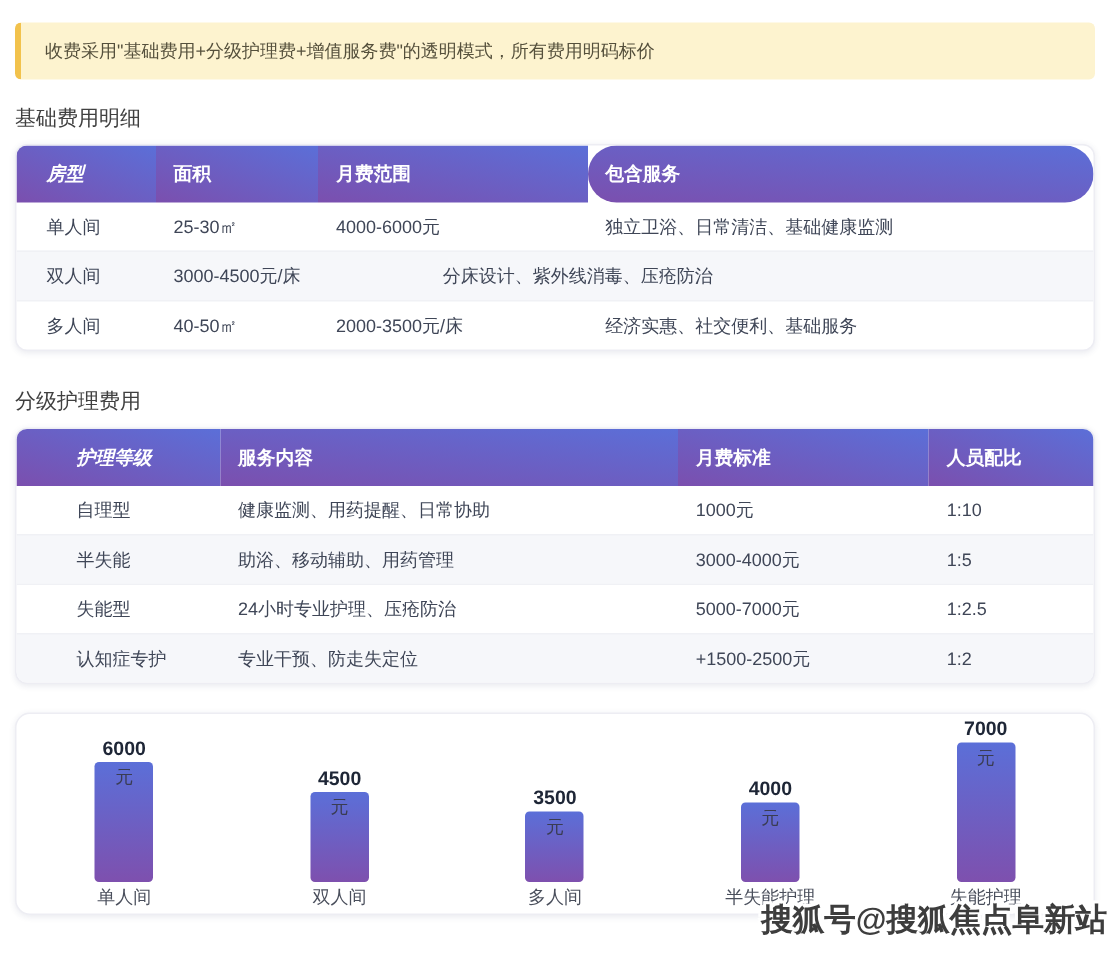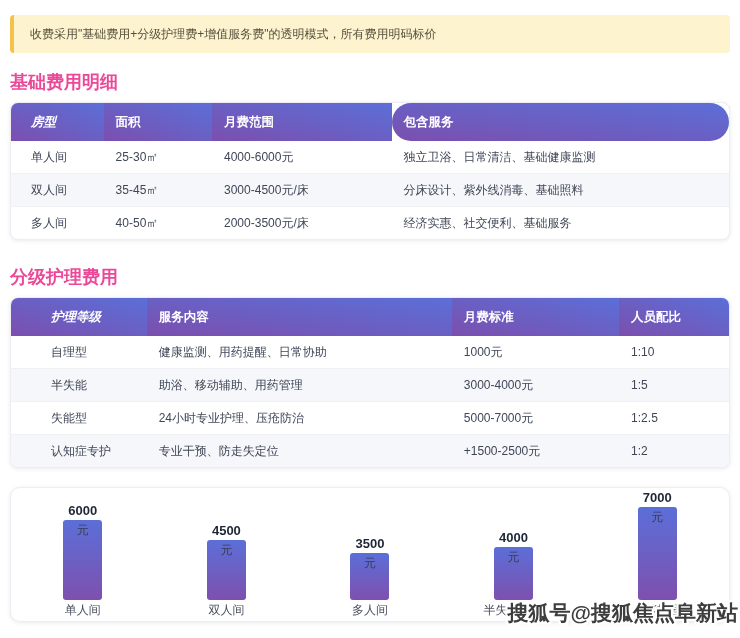--- a/index.html
+++ b/index.html
@@ -10,21 +10,21 @@
   
   .page-header{display:flex;align-items:center;margin:14px 10px 0 10px;height:26px;}
   .accent{width:4px;height:22px;background:#5566d2;border-radius:1px;margin-right:9px;}
   .title{font-size:20px;font-weight:bold;color:#1f2b45;margin:0;letter-spacing:1px;}
   
   .notice{
     margin:15px 10px 0 10px;background:#fdf3cf;border-left:4px solid #f2c24c;
     border-radius:4px;padding:11px 16px;font-size:12px;color:#55503c;line-height:16px;
   }
   
-  .section-title{margin:17px 10px 8px 10px;font-size:18px;font-weight:bold;color:#ec4899;}
+  .section-title{margin:17px 10px 8px 10px;font-size:14px;font-weight:normal;color:#404040;}
   .section-title.second{margin-top:25px;}
   
   .card{
     margin:0 10px;border-radius:8px;overflow:hidden;background:#fff;
     box-shadow:0 1px 4px rgba(40,50,100,0.10);border:1px solid #ededf3;
   }
   
   .thead{display:flex;}
   .th{
     height:38px;display:flex;align-items:center;box-sizing:border-box;
@@ -91,23 +91,22 @@
       </div>
       <div class="tbody">
         <div class="tr">
           <div class="td col-0">单人间</div>
           <div class="td col-1">25-30㎡</div>
           <div class="td col-2">4000-6000元</div>
           <div class="td col-3">独立卫浴、日常清洁、基础健康监测</div>
         </div>
         <div class="tr">
           <div class="td col-0">双人间</div>
-          <div class="td col-1">35-45㎡</div>
           <div class="td col-2">3000-4500元/床</div>
-          <div class="td col-3">分床设计、紫外线消毒、基础照料</div>
+          <div class="td col-3">分床设计、紫外线消毒、压疮防治</div>
         </div>
         <div class="tr">
           <div class="td col-0">多人间</div>
           <div class="td col-1">40-50㎡</div>
           <div class="td col-2">2000-3500元/床</div>
           <div class="td col-3">经济实惠、社交便利、基础服务</div>
         </div>
       </div>
     </div>
 

